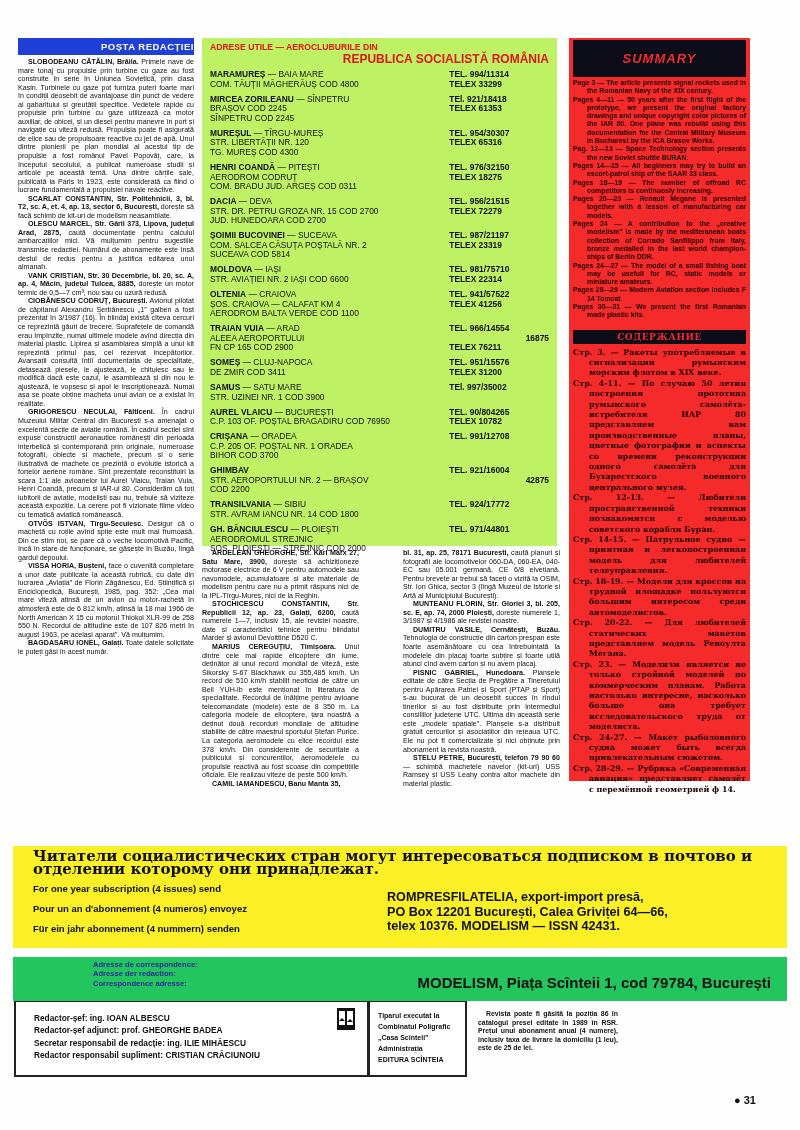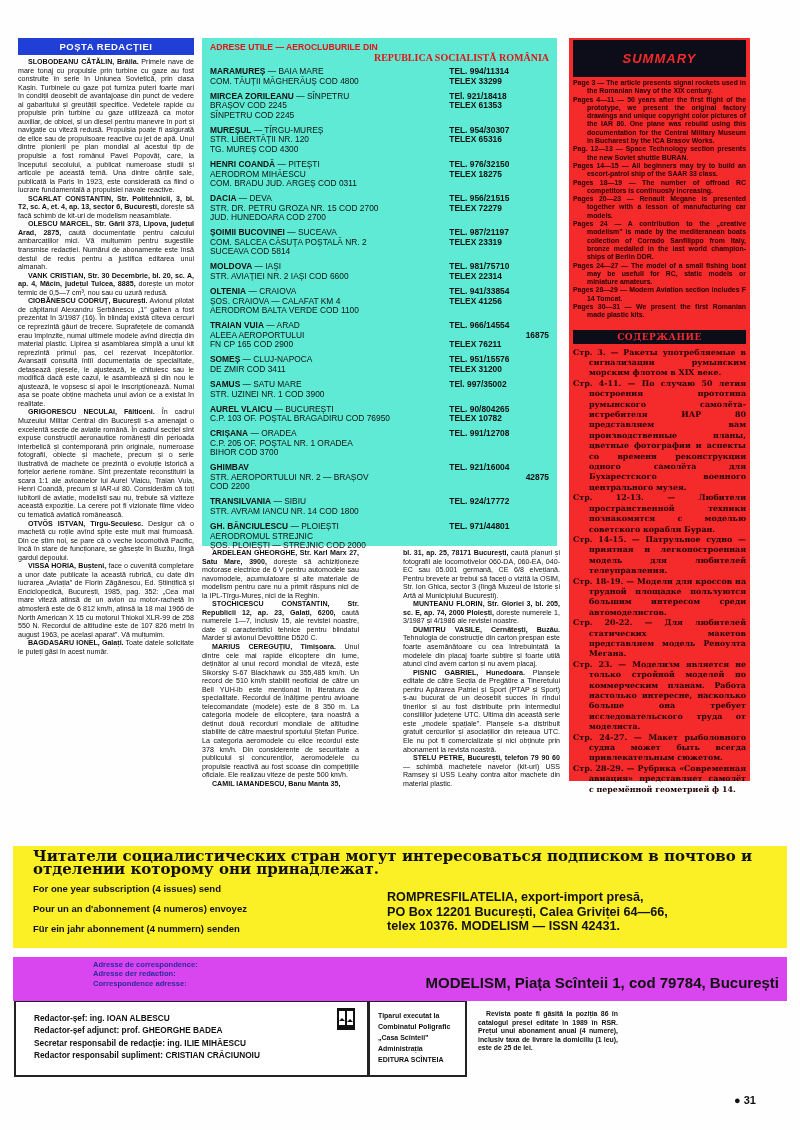--- a/index.html
+++ b/index.html
@@ -1,28 +1,28 @@
 <!DOCTYPE html>
 <html><head>
 <meta charset="utf-8">
 <style>
   * { box-sizing: border-box; margin: 0; padding: 0; }
   html, body { width: 800px; height: 1130px; background: #fefefe; overflow: hidden; }
   body { position: relative; font-family: "Liberation Sans", sans-serif; color: #111; }
 
   
   .left-col { position: absolute; left: 18px; top: 38px; width: 176px; }
-  .posta-header { background: #1f3fd6; color: #fff; font-weight: bold; font-size: 9.5px; text-align: center; padding: 3px 0; letter-spacing: 0.5px; margin-bottom: 3px; }
+  .posta-header { background: #1f3fd6; color: #fff; font-weight: bold; font-size: 9.5px; text-align: right; padding: 3px 0; letter-spacing: 0.5px; margin-bottom: 3px; }
   .letter { font-size: 7.1px; line-height: 8.55px; text-align: justify; text-indent: 10px; }
   .letter b { font-weight: bold; }
 
   
-  .addr-box { position: absolute; left: 202px; top: 38px; width: 355px; height: 508px; background: #5eead4; padding: 4px 8px; }
+  .addr-box { position: absolute; left: 202px; top: 38px; width: 355px; height: 508px; background: #bef264; padding: 4px 8px; }
   .addr-title1 { color: #e01515; font-weight: bold; font-size: 8.6px; }
-  .addr-title2 { color: #e01515; font-weight: bold; font-size: 10px; text-align: right; margin-bottom: 4px; font-family: Liberation Serif, serif; }
+  .addr-title2 { color: #e01515; font-weight: bold; font-size: 12px; text-align: right; margin-bottom: 4px; }
   .club { display: flex; justify-content: space-between; margin-bottom: 5.4px; font-size: 8.4px; line-height: 9.6px; font-weight: bold; }
   .club-left { width: 240px; }
   .club-name { font-weight: bold; }
   .club-city { font-weight: normal; }
   .club-lines { font-weight: normal; }
   .club-right { width: 100px; text-align: left; }
   .club-right .r { text-align: right; }
 
   
   .mid-cols { position: absolute; left: 202px; top: 549px; width: 358px; display: flex; justify-content: space-between; gap: 44px; }
@@ -36,21 +36,21 @@
   .ru-item { font-family: "DejaVu Serif", serif; font-size: 7.9px; line-height: 10.4px; font-weight: bold; color: #220000; padding-left: 16px; text-indent: -16px; text-align: justify; }
 
   
   .subs-band { position: absolute; left: 13px; top: 846px; width: 774px; height: 102px; background: #fbf025; padding: 4px 20px; }
   .subs-ru { font-family: "DejaVu Serif", serif; font-weight: bold; font-size: 15px; line-height: 12.5px; color: #111; }
   .subs-rows { display: flex; justify-content: space-between; margin-top: 8px; }
   .subs-left div { font-size: 9.5px; font-weight: bold; margin-bottom: 9px; }
   .subs-right { font-size: 12.6px; font-weight: bold; line-height: 14.5px; width: 380px; padding-top: 7px; }
 
   
-  .corr-band { position: absolute; left: 13px; top: 957px; width: 774px; height: 44px; background: #d946ef; padding: 3px 0 0 80px; display: flex; justify-content: space-between; }
+  .corr-band { position: absolute; left: 13px; top: 957px; width: 774px; height: 44px; background: #22c55e; padding: 3px 8px 0 80px; display: flex; justify-content: space-between; }
   .corr-labels div { font-size: 7.6px; font-weight: bold; color: #2a2a9a; line-height: 9.3px; }
   .corr-main { font-size: 15px; font-weight: bold; color: #111; padding-top: 14px; padding-right: 8px; }
 
   
   .edit-box { position: absolute; left: 14px; top: 1001px; width: 355px; height: 76px; border: 2px solid #222; border-top: 1px solid #222; background: #fff; padding: 10px 0 0 18px; }
   .edit-box div { font-size: 8.3px; font-weight: bold; line-height: 12.3px; }
   .book-icon { position: absolute; right: 12px; top: 6px; width: 18px; height: 22px; }
   .print-box { position: absolute; left: 369px; top: 1001px; width: 98px; height: 76px; border: 2px solid #222; border-left: 1px solid #222; border-top: 1px solid #222; background: #fff; padding: 8px 0 0 8px; }
   .print-box div { font-size: 7px; font-weight: bold; line-height: 11px; }
   .price-note { position: absolute; left: 478px; top: 1010px; width: 140px; font-size: 6.9px; line-height: 8.6px; font-weight: bold; text-align: justify; text-indent: 8px; }
@@ -106,21 +106,21 @@
           <div class="club-lines">TG. MUREȘ COD 4300</div>
         </div>
         <div class="club-right">
           <div>TEL. 954/30307</div>
           <div>TELEX 65316</div>
         </div>
       </div>
       <div class="club">
         <div class="club-left">
           <div><span class="club-name">HENRI COANDĂ</span><span class="club-city"> — PITEȘTI</span></div>
-          <div class="club-lines">AERODROM MIHĂESCU</div>
+          <div class="club-lines">AERODROM CODRUȚ</div>
           <div class="club-lines">COM. BRADU JUD. ARGEȘ COD 0311</div>
         </div>
         <div class="club-right">
           <div>TEL. 976/32150</div>
           <div>TELEX 18275</div>
         </div>
       </div>
       <div class="club">
         <div class="club-left">
           <div><span class="club-name">DACIA</span><span class="club-city"> — DEVA</span></div>
@@ -153,21 +153,21 @@
           <div>TELEX 22314</div>
         </div>
       </div>
       <div class="club">
         <div class="club-left">
           <div><span class="club-name">OLTENIA</span><span class="club-city"> — CRAIOVA</span></div>
           <div class="club-lines">ȘOS. CRAIOVA — CALAFAT KM 4</div>
           <div class="club-lines">AERODROM BALTA VERDE COD 1100</div>
         </div>
         <div class="club-right">
-          <div>TEL. 941/33854</div>
+          <div>TEL. 941/57522</div>
           <div>TELEX 41256</div>
         </div>
       </div>
       <div class="club">
         <div class="club-left">
           <div><span class="club-name">TRAIAN VUIA</span><span class="club-city"> — ARAD</span></div>
           <div class="club-lines">ALEEA AEROPORTULUI</div>
           <div class="club-lines">FN CP 165 COD 2900</div>
         </div>
         <div class="club-right">

